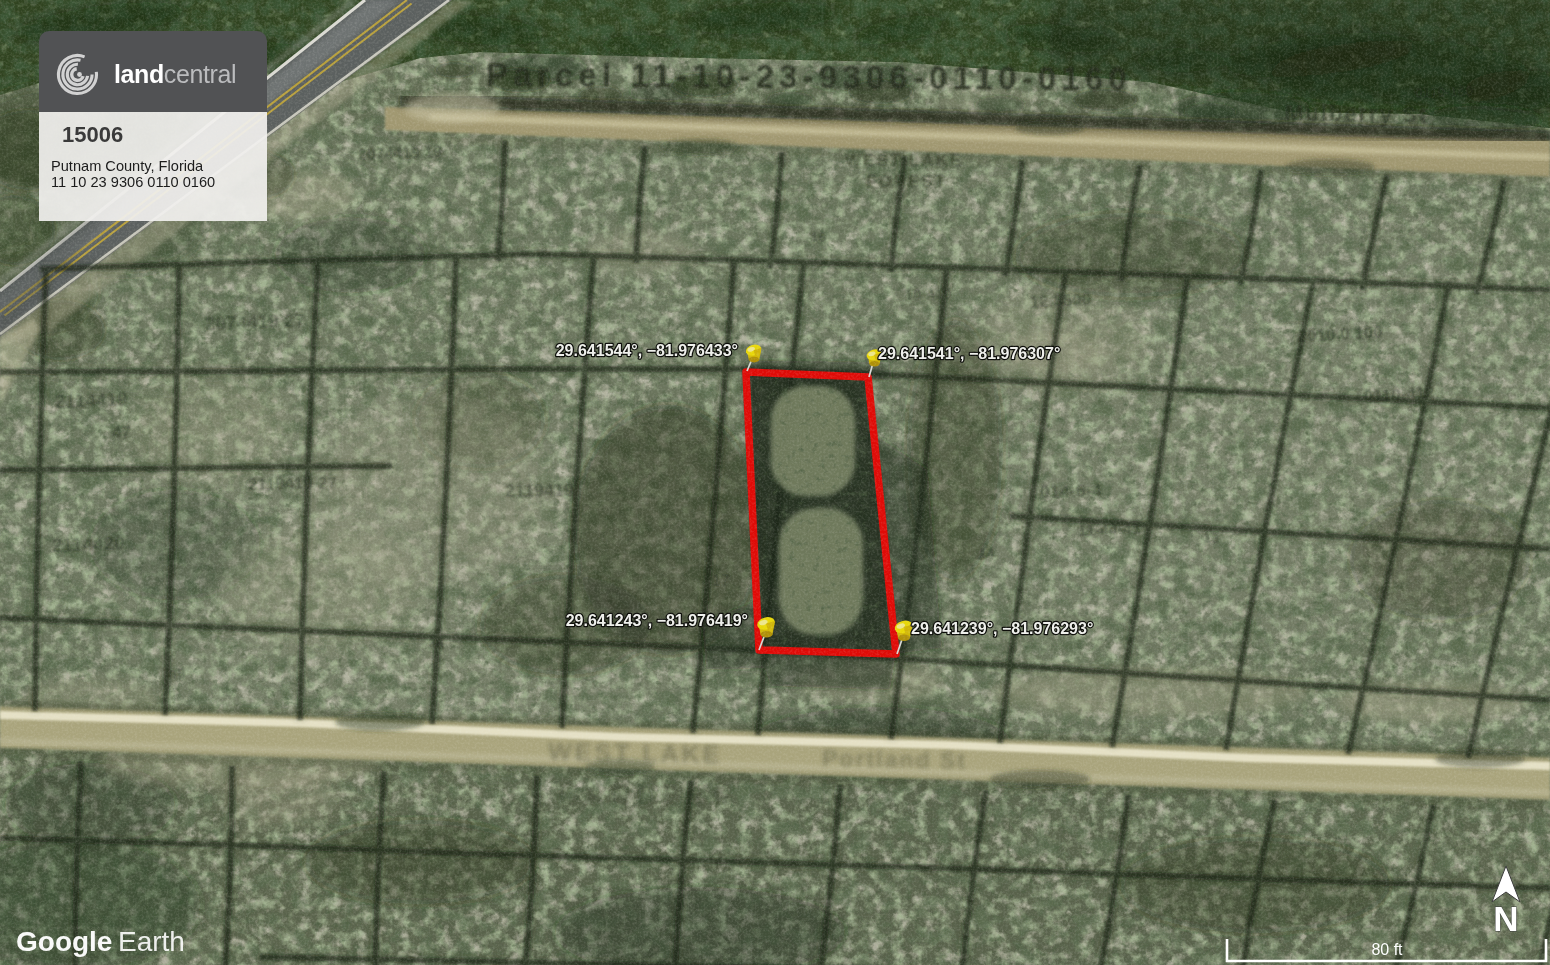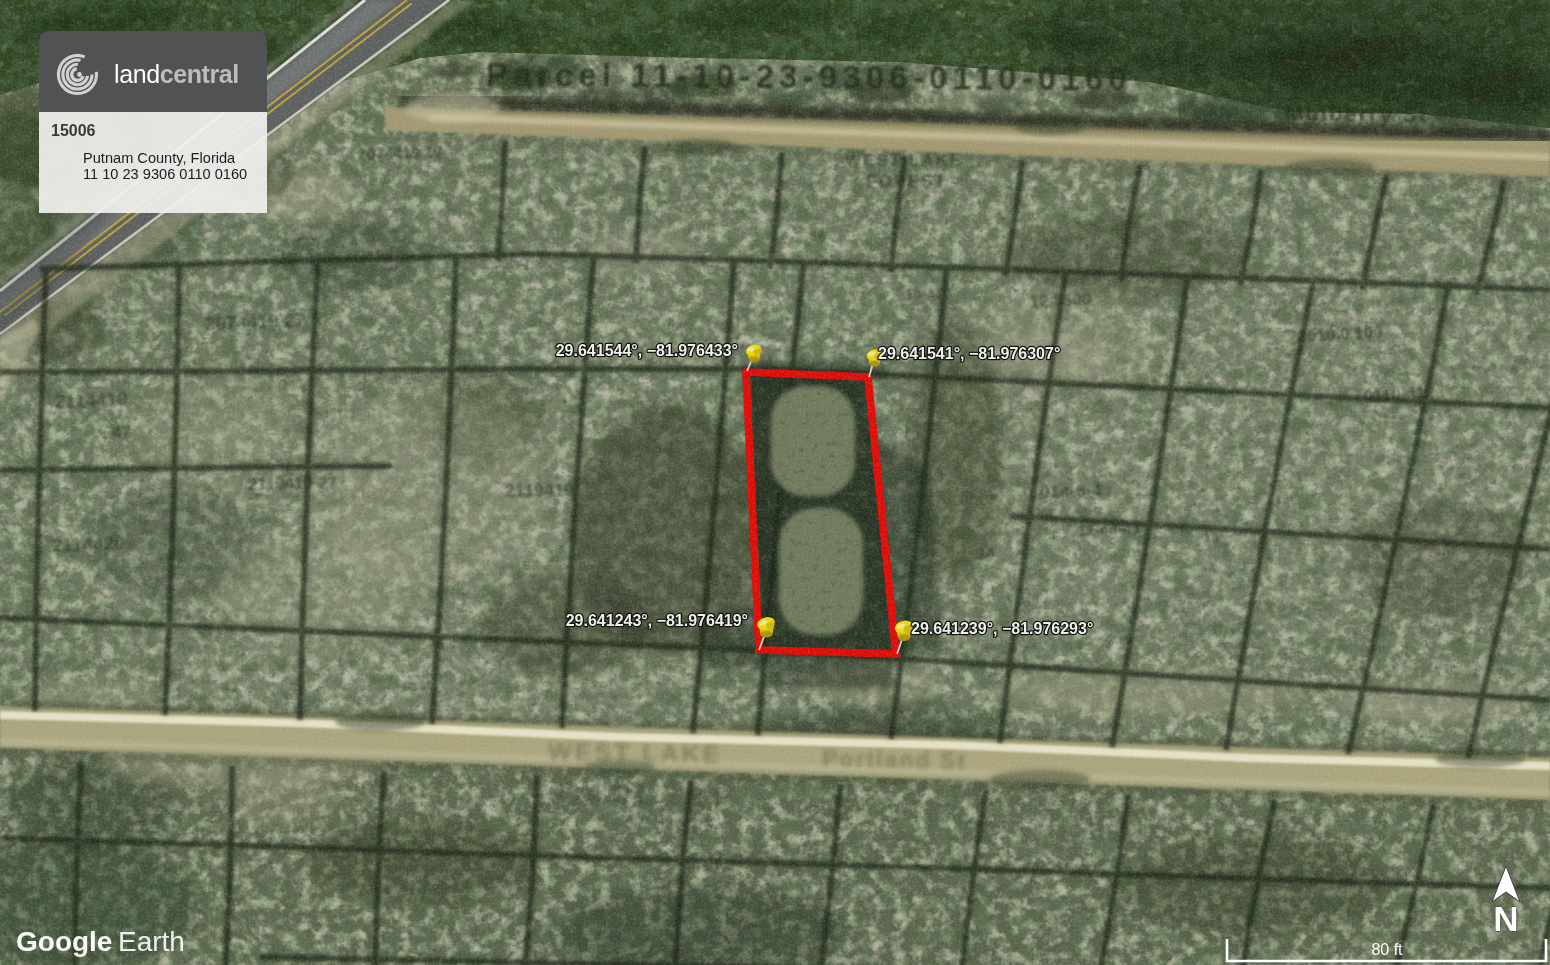--- a/index.html
+++ b/index.html
@@ -2,26 +2,26 @@
 <html><head>
 <meta charset="utf-8">
 <style>
   html,body{margin:0;padding:0;width:1550px;height:965px;overflow:hidden;background:#6c7660;
             font-family:"Liberation Sans",sans-serif;}
   #scene{position:relative;width:1550px;height:965px;}
   #scene > svg{position:absolute;left:0;top:0;}
   .card{position:absolute;left:39px;top:31px;width:228px;}
   .card .hd{background:#515254;border-radius:10px 10px 0 0;height:81px;position:relative;}
   .card .bd{background:rgba(241,240,238,0.93);padding:10px 12px 12px 12px;}
-  .card .num{font-size:16px;font-weight:bold;color:#3a3a3a;margin:0 0 11px 0;}
-  .card .ln{font-size:14.6px;color:#1c1c1c;line-height:15.6px;white-space:nowrap;margin-left:32px;}
+  .card .num{font-size:22px;font-weight:bold;color:#3a3a3a;margin:0 0 11px 11px;}
+  .card .ln{font-size:14.6px;color:#1c1c1c;line-height:15.6px;white-space:nowrap;}
   .card .gap{height:19px;}
   .brand{position:absolute;left:75px;top:31px;font-size:25px;line-height:25px;letter-spacing:-0.4px;color:#fff;}
-  .brand b{font-weight:normal;color:#ffffff;}
-  .brand span{color:#bbbcbe;font-weight:bold;}
+  .brand b{font-weight:bold;color:#ffffff;}
+  .brand span{color:#bbbcbe;font-weight:normal;}
 </style>
 </head>
 <body>
 <div id="scene">
 <svg width="1550" height="965" viewBox="0 0 1550 965">
   <defs>
     <filter id="fLight" x="0" y="0" width="100%" height="100%">
       <feTurbulence type="fractalNoise" baseFrequency="0.07 0.075" numOctaves="5" seed="7" stitchTiles="stitch"></feTurbulence>
       <feColorMatrix type="matrix" values="0 0 0 0 0.62  0 0 0 0 0.60  0 0 0 0 0.50  0 3.4 0 0 -1.75"></feColorMatrix>
       <feComposite operator="in" in2="SourceGraphic"></feComposite>

